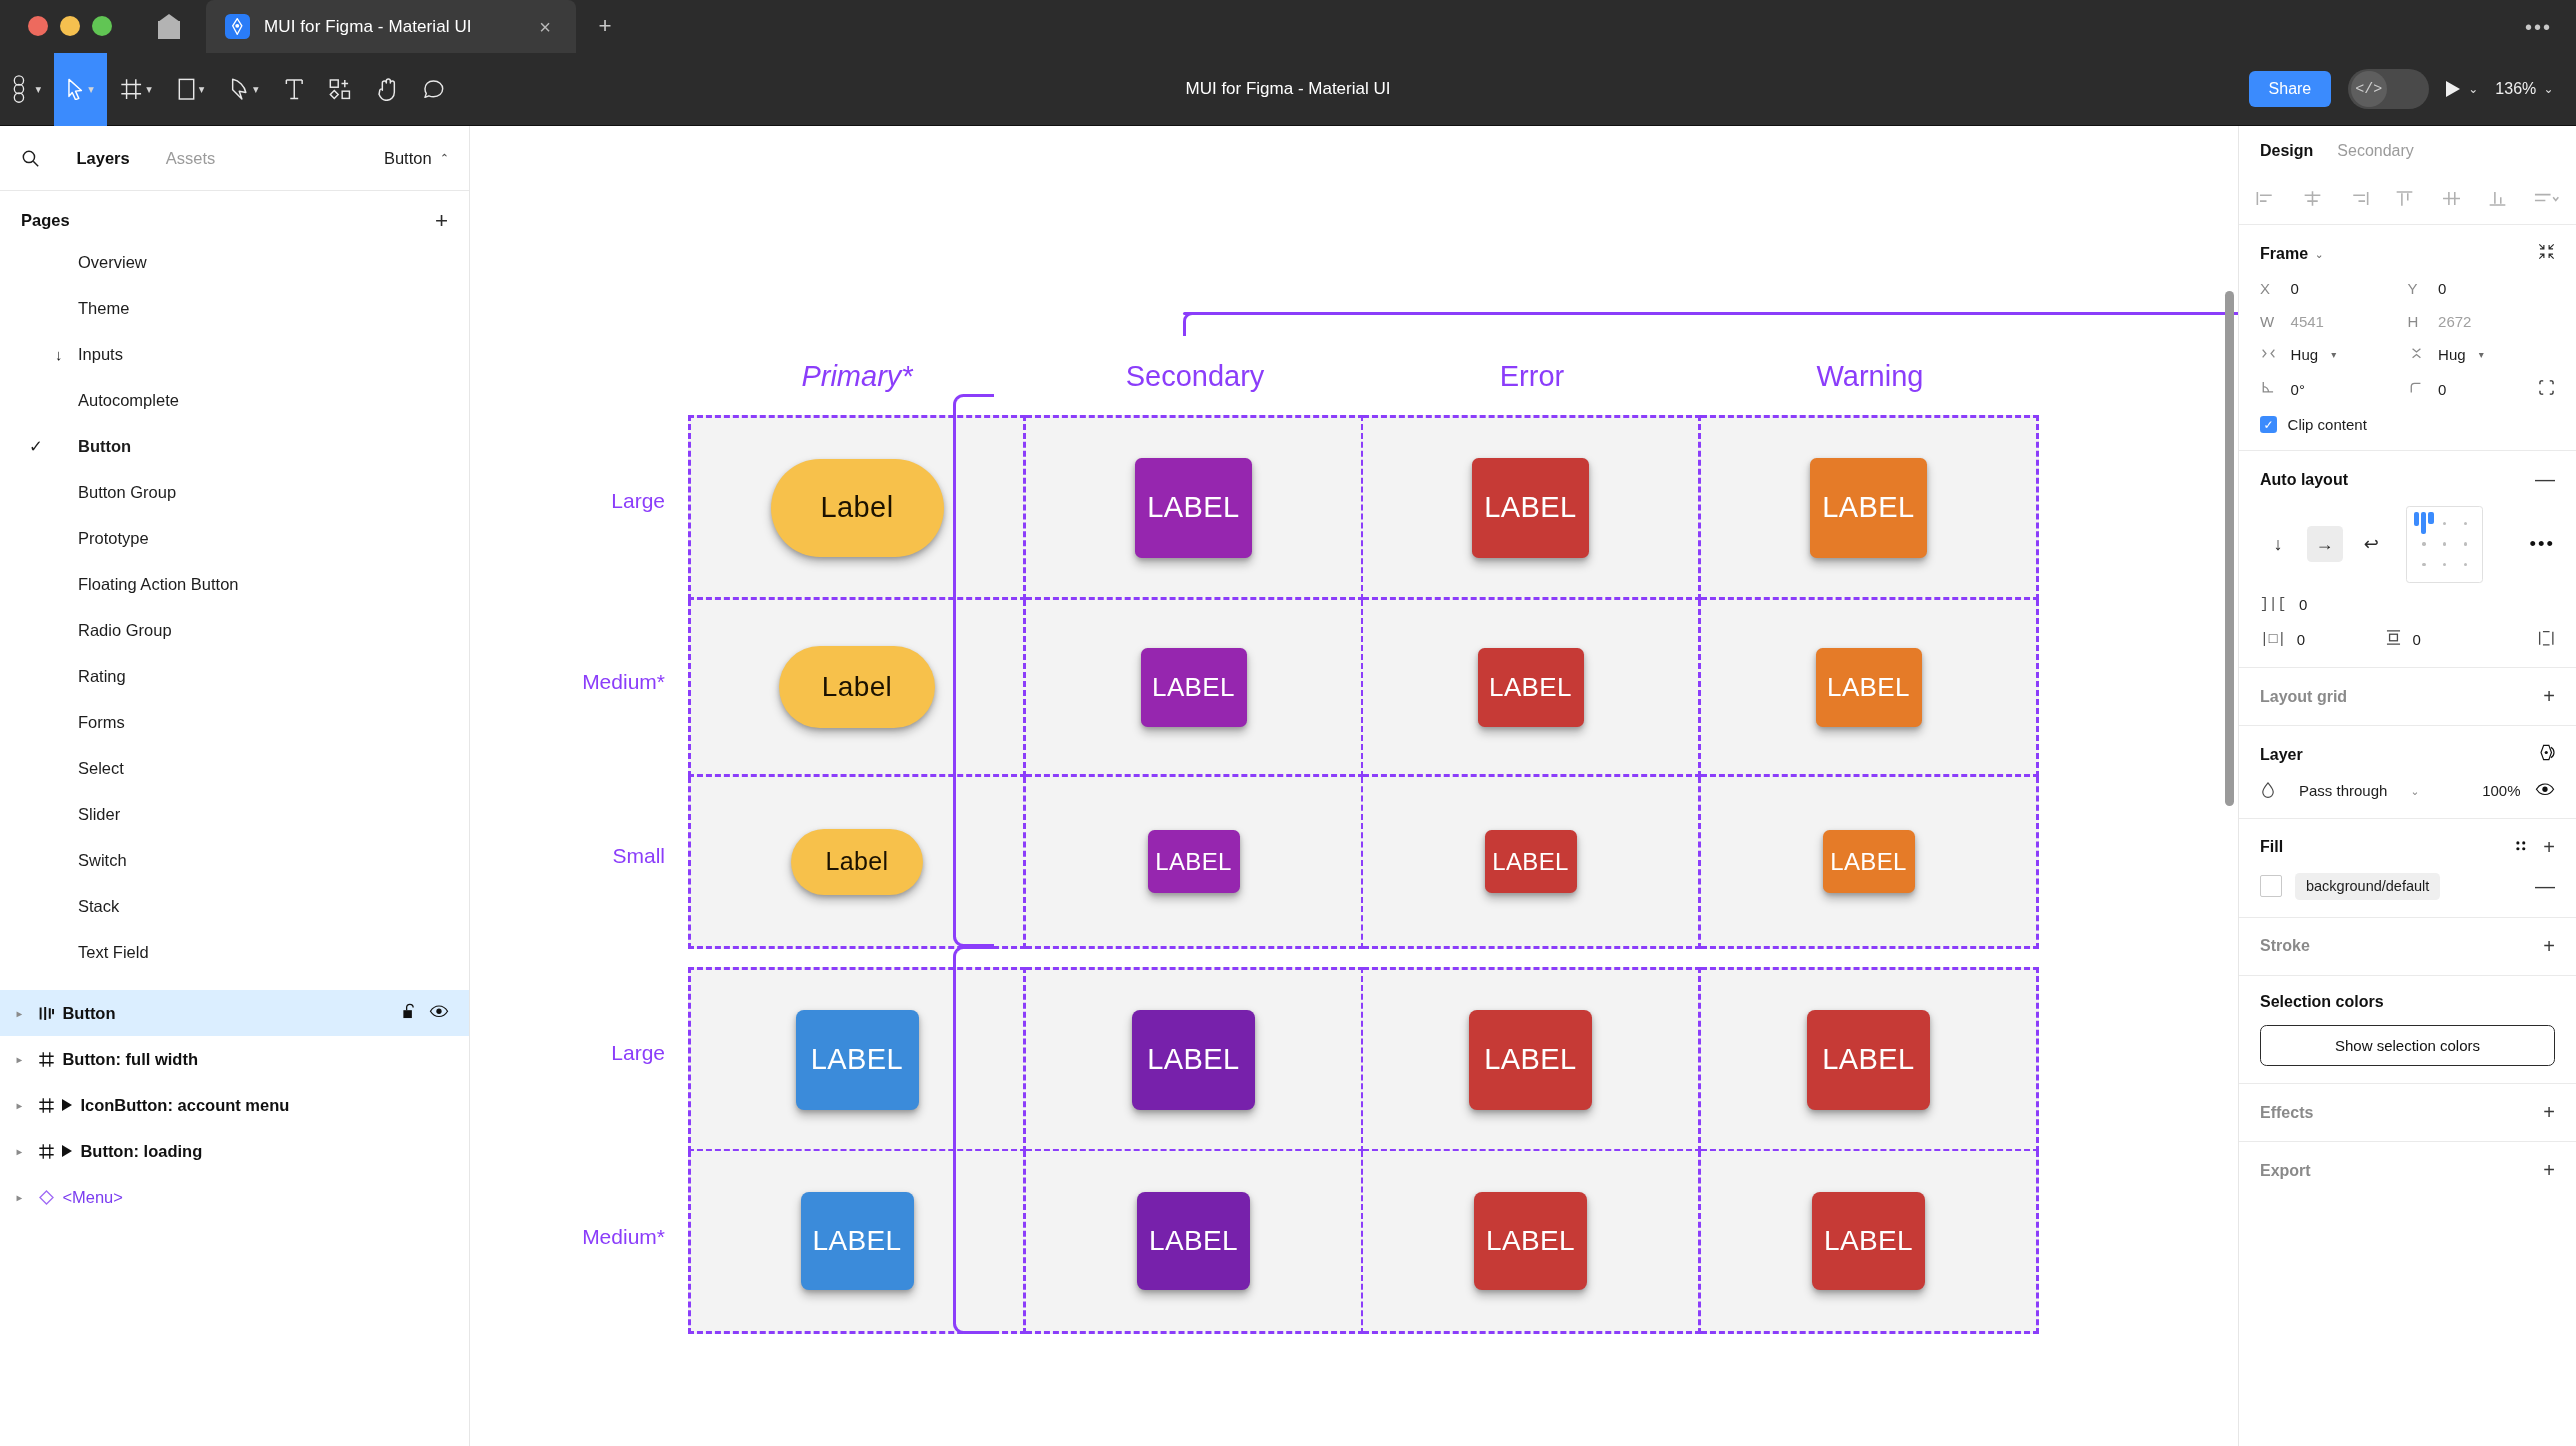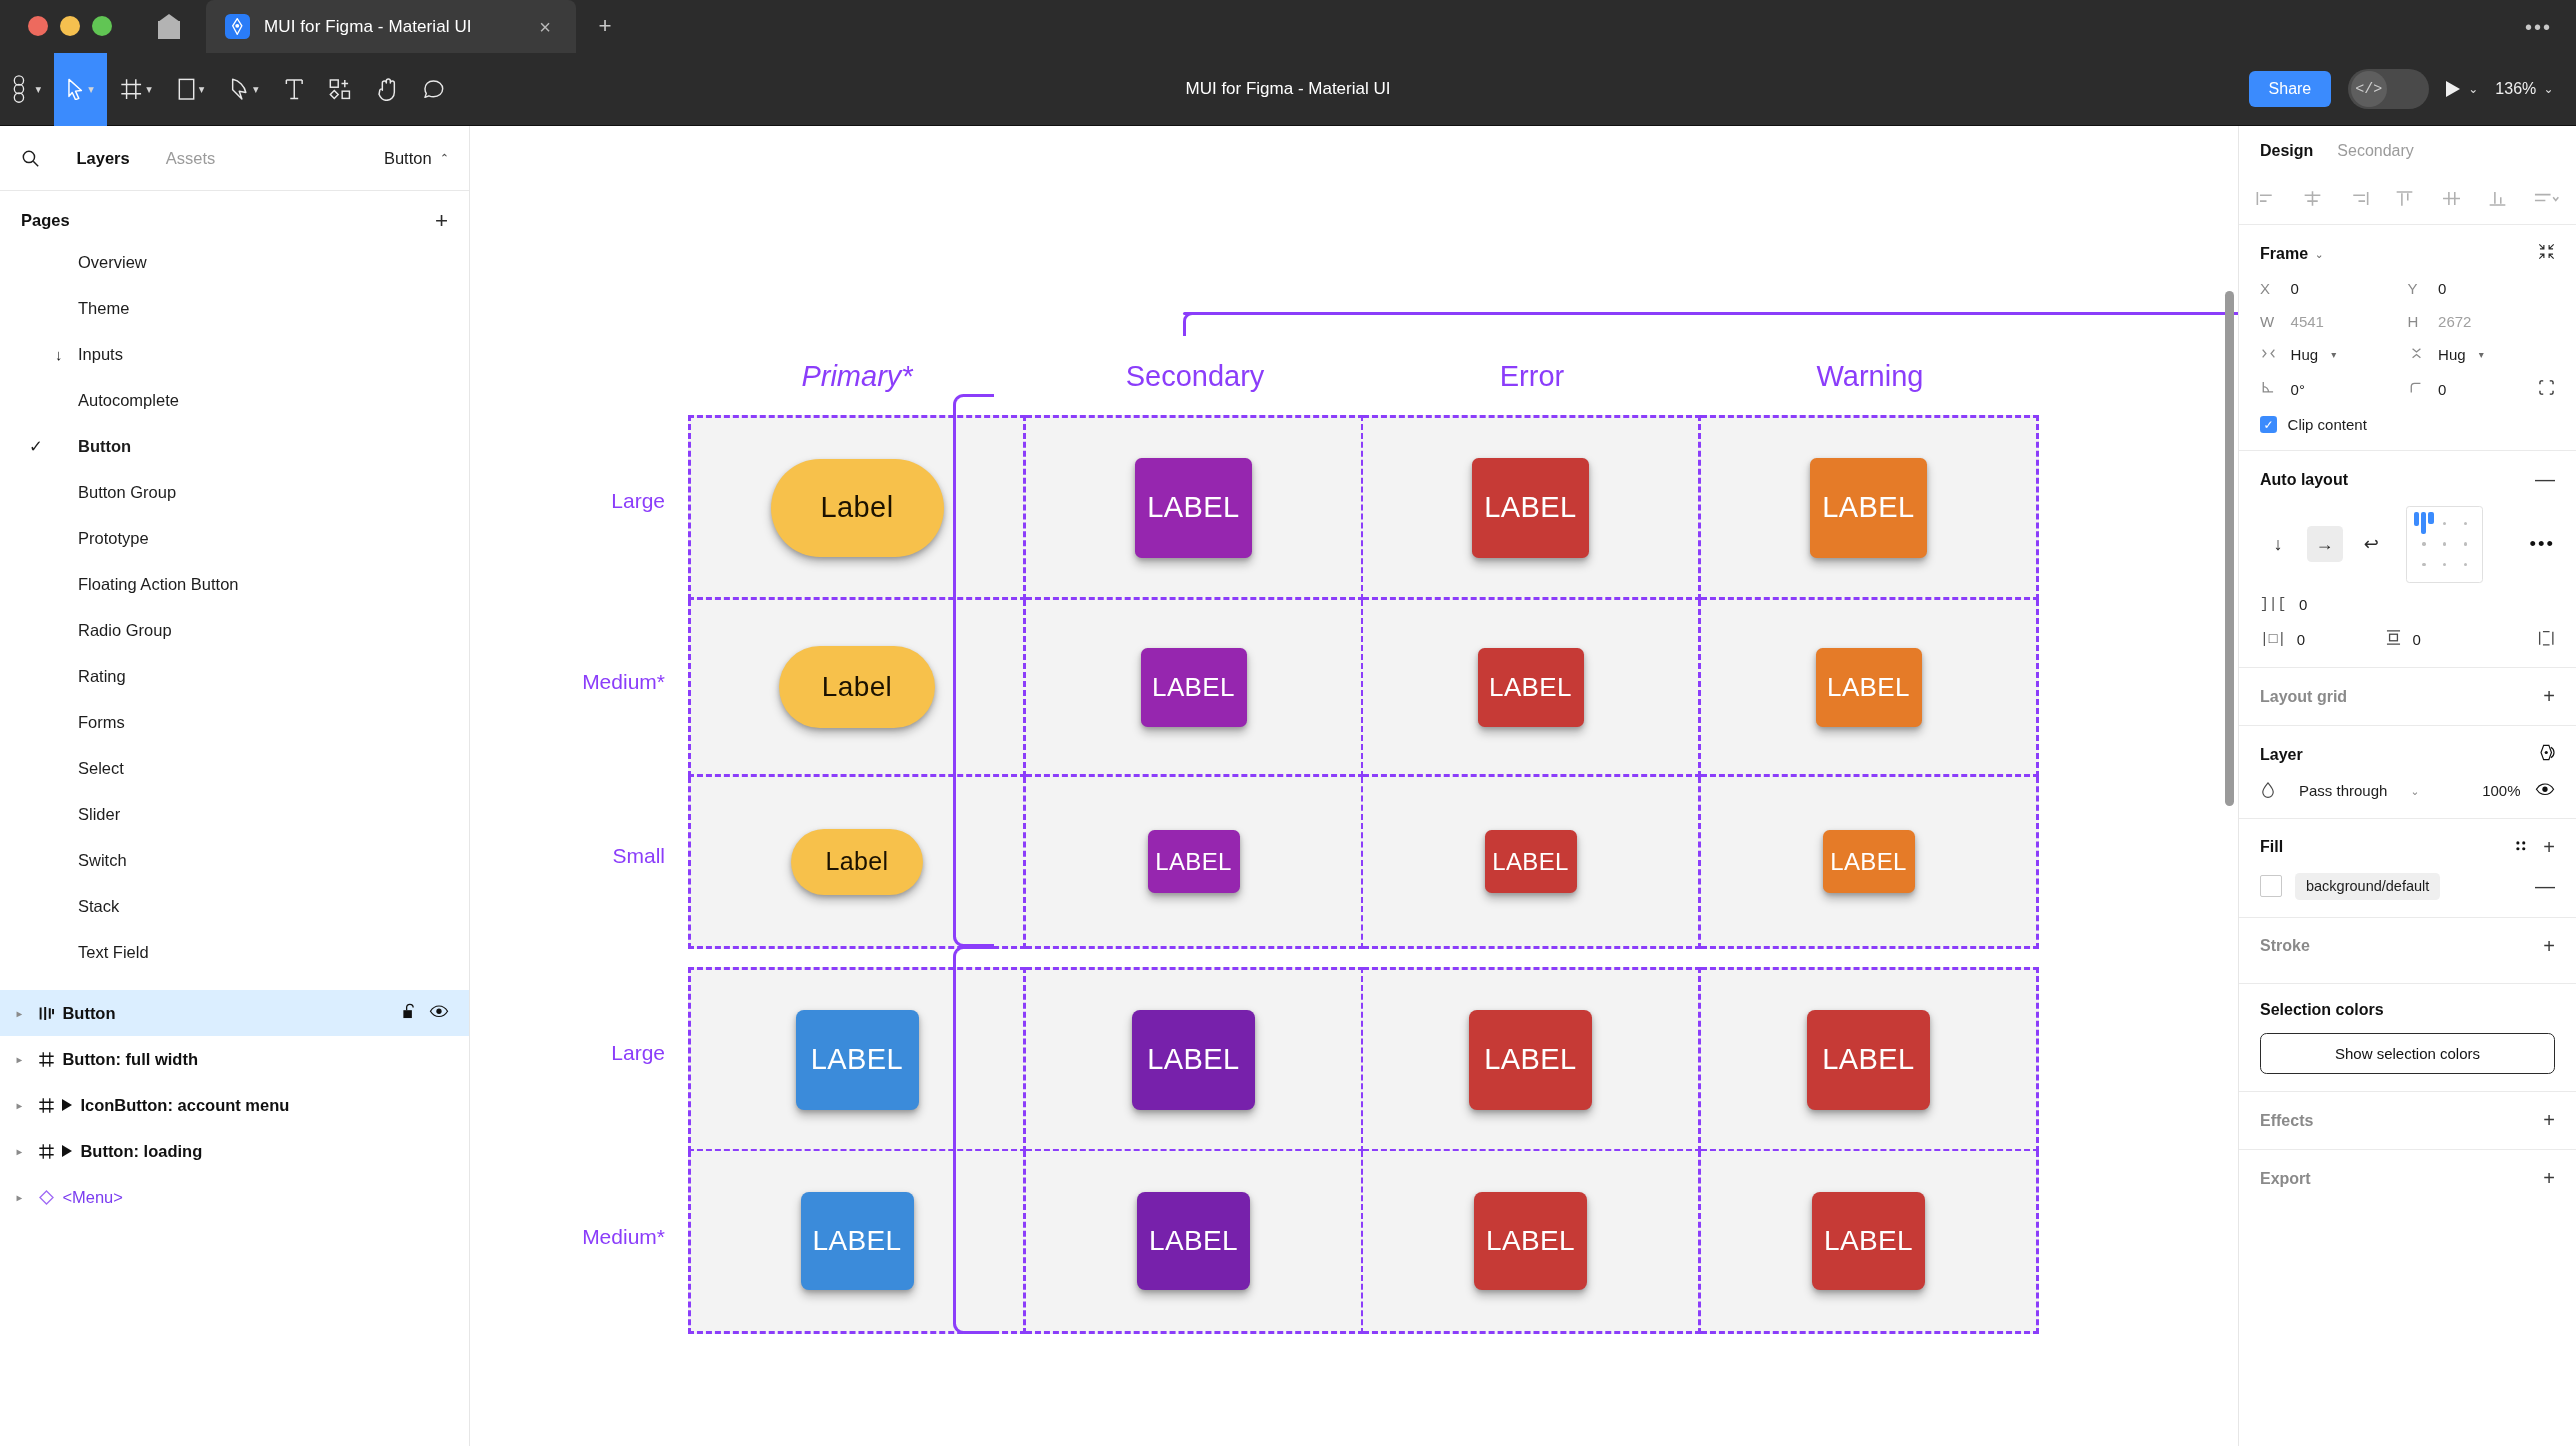--- a/index.html
+++ b/index.html
@@ -753,21 +753,21 @@
           </span>
         </div>
         <div class="fill-row">
           <span class="swatch"></span>
           <span class="token">background/default</span>
           <span class="fill-minus">—</span>
         </div>
       </div>
 
       <div class="sec">
-        <div class="sec-head" style="margin-bottom:8px">
+        <div class="sec-head" style="margin-bottom:0">
           <span class="sec-title muted">Stroke</span>
           <span class="sec-act">
               <span>+</span>
             </span>
         </div>
       </div>
 
       <div class="sec">
         <div class="sec-head">
           <span class="sec-title">Selection colors</span>

